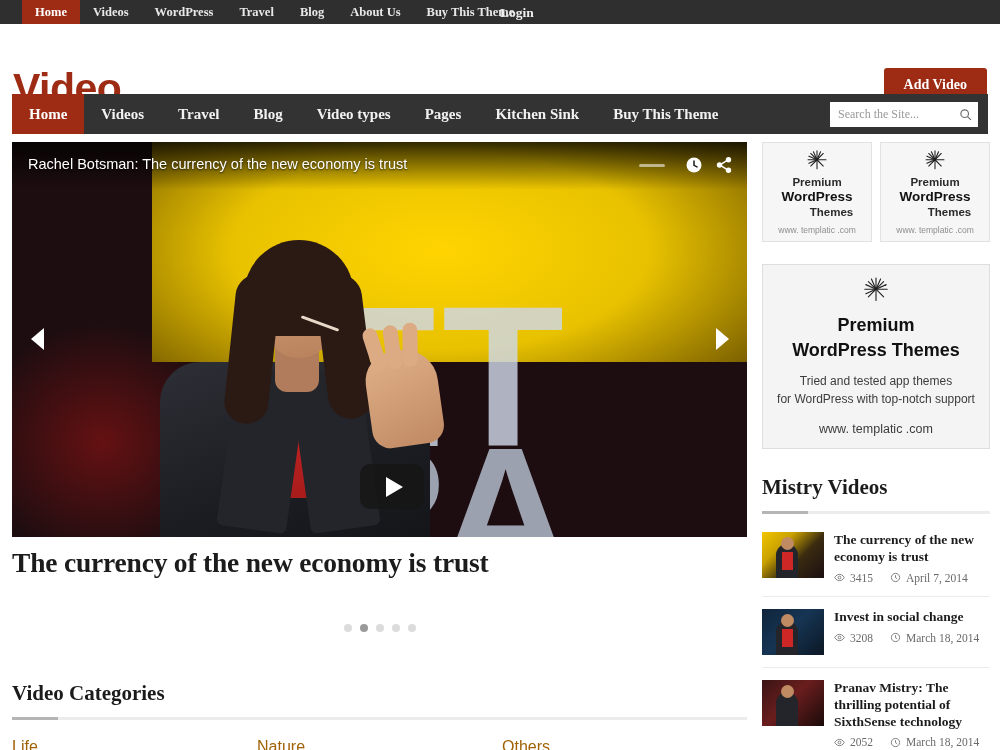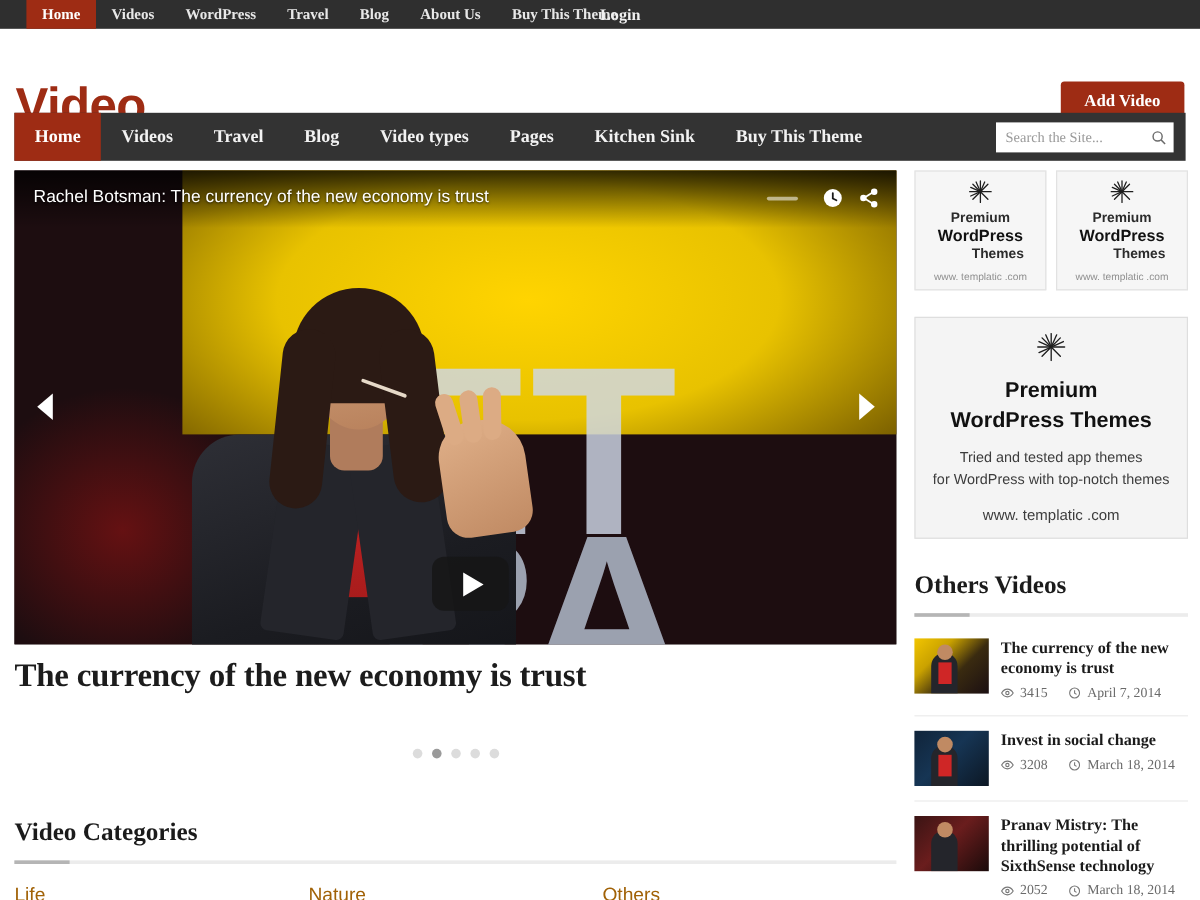--- a/index.html
+++ b/index.html
@@ -465,26 +465,26 @@
             <line x1="15" y1="4" x2="24" y2="24"></line>
               <line x1="33" y1="4" x2="24" y2="24"></line>
             <line x1="4" y1="15" x2="24" y2="24"></line>
               <line x1="4" y1="33" x2="24" y2="24"></line>
             <line x1="44" y1="15" x2="24" y2="24"></line>
           </g>
         </svg>
         <div class="ad-lg-h">Premium</div>
         <div class="ad-lg-h">WordPress Themes</div>
         <div class="ad-lg-p">Tried and tested app themes</div>
-        <div class="ad-lg-p" style="margin-top:0">for WordPress with top-notch themes</div>
+        <div class="ad-lg-p" style="margin-top:0">for WordPress with top-notch support</div>
         <div class="ad-lg-u">www. templatic .com</div>
       </div>
 
       <div class="pop-wrap">
-        <div class="pop-title">Others Videos</div>
+        <div class="pop-title">Mistry Videos</div>
         <div class="sec-rule"></div>
 
         <div class="pop-list">
 
           <div class="pop-item">
             <div class="thumb thumb-a">
               <div class="t-person"></div>
                 <div class="t-head"></div>
                 <div class="t-shirt-red"></div>
             </div>

